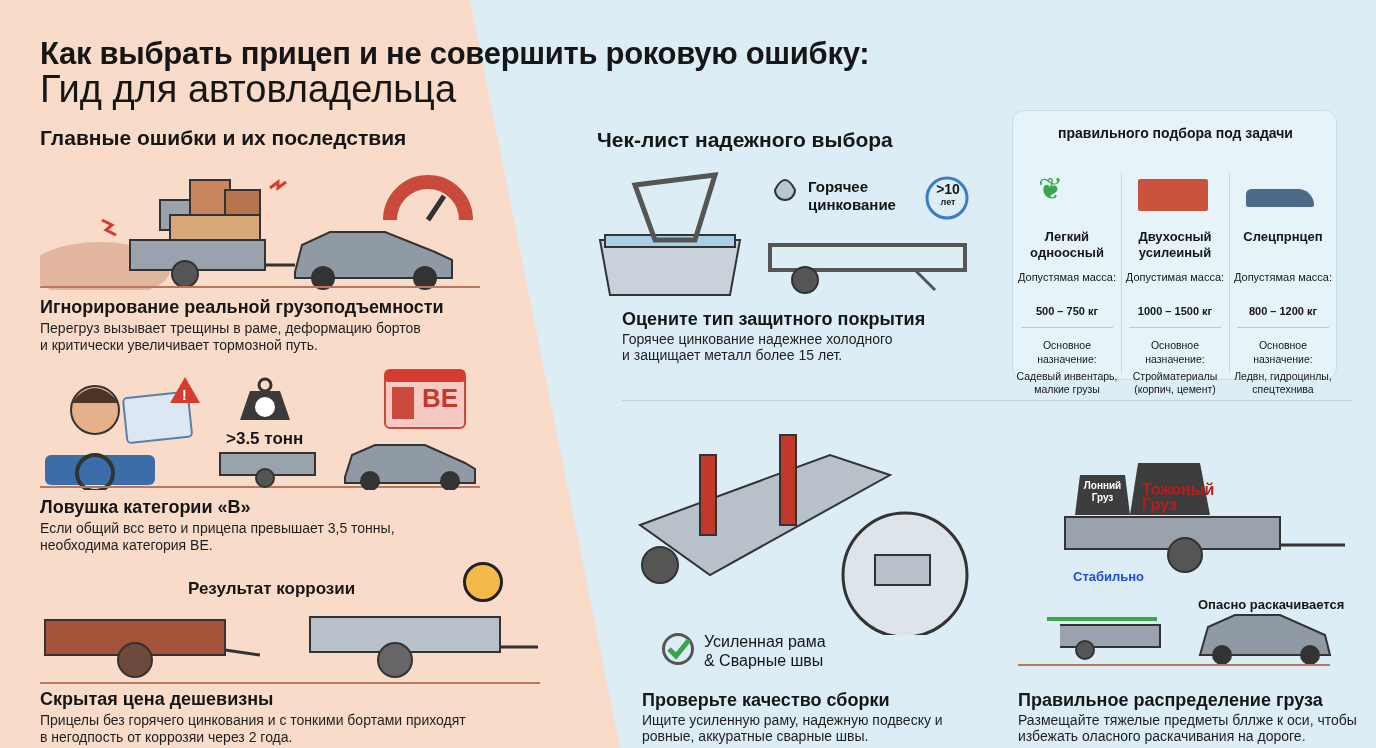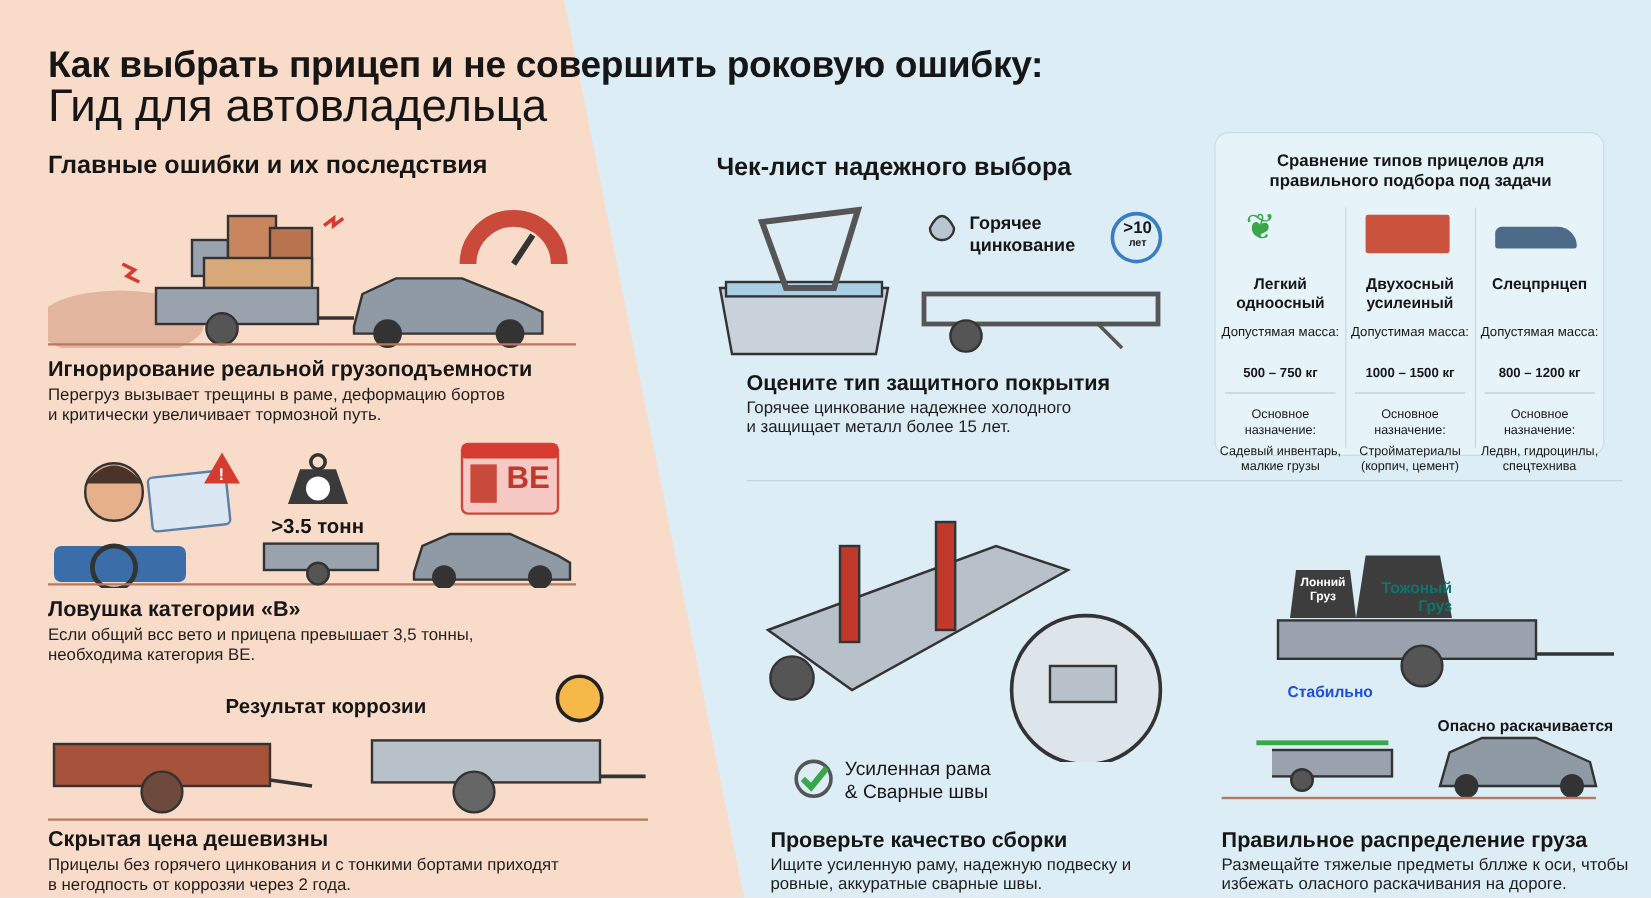--- a/index.html
+++ b/index.html
@@ -124,21 +124,20 @@
 <div class="abs" style="left:930px;top:183px;width:36px;text-align:center;line-height:13px">
  <div style="font-size:14px;font-weight:700">&gt;10</div>
  <div style="font-size:9px;font-weight:700">лет</div>
 </div>
 <div class="abs h3" style="left:622px;top:309px">Оцените тип защитного покрытия</div>
 <div class="abs p" style="left:622px;top:331px">Горячее цинкование надежнее холодного</div>
 <div class="abs p" style="left:622px;top:347px">и защищает металл более 15 лет.</div>
 
 <div class="abs card" style="left:1012px;top:110px;width:325px;height:270px">
  <div class="abs" style="left:0;top:14px;width:325px;text-align:center;font-size:14px;font-weight:700;line-height:17px">
-  <div>Сравнение типов прицелов для</div>
   <div>правильного подбора под задачи</div>
  </div>
  <div class="abs" style="left:25px;top:60px;font-size:30px;color:#3aa64a">❦</div>
  <div class="abs" style="left:125px;top:68px;width:70px;height:32px;background:#c9533c;border-radius:2px"></div>
  <div class="abs" style="left:233px;top:78px;width:68px;height:18px;background:#4d6a89;border-radius:10px 30px 4px 4px"></div>
  <div class="vsep" style="left:108px"></div>
  <div class="vsep" style="left:216px"></div>
 
  <div class="col" style="left:2px;top:118px">
   <div class="nm">
@@ -208,21 +207,21 @@
   <circle cx="25" cy="195" r="9" fill="#555" stroke="#333" stroke-width="2"></circle>
   <path d="M140 200 L148 172 L175 160 L220 160 L265 180 L270 200 Z" fill="#8f9aa4" stroke="#333" stroke-width="2"></path>
   <circle cx="162" cy="200" r="10" fill="#333"></circle>
       <circle cx="250" cy="200" r="10" fill="#333"></circle>
  </svg>
 </div>
 <div class="abs" style="left:1080px;top:480px;width:45px;text-align:center;color:#fff;font-size:10px;font-weight:700;line-height:12px">
  <div>Лонний</div>
     <div>Груз</div>
 </div>
-<div class="abs" style="left:1142px;top:482px;width:68px;text-align:right;color:#0f766e;font-size:13px;font-weight:700;line-height:15px">
+<div class="abs" style="left:1142px;top:482px;width:68px;text-align:left;color:#b91c1c;font-size:16px;font-weight:700;line-height:15px">
  <div>Тожоный</div>
     <div>Груз</div>
 </div>
 <div class="abs" style="left:1073px;top:569px;font-size:13px;font-weight:700;color:#1d4ed8">Стабильно</div>
 <div class="abs" style="left:1047px;top:617px;width:110px;height:4px;background:#3aa64a"></div>
 <div class="abs" style="left:1198px;top:597px;font-size:13px;font-weight:700">Опасно раскачивается</div>
 <div class="road" style="left:1018px;top:664px;width:312px"></div>
 <div class="abs h3" style="left:1018px;top:690px">Правильное распределение груза</div>
 <div class="abs p" style="left:1018px;top:712px">Размещайте тяжелые предметы бллже к оси, чтобы</div>
 <div class="abs p" style="left:1018px;top:728px">избежать оласного раскачивания на дороге.</div>

